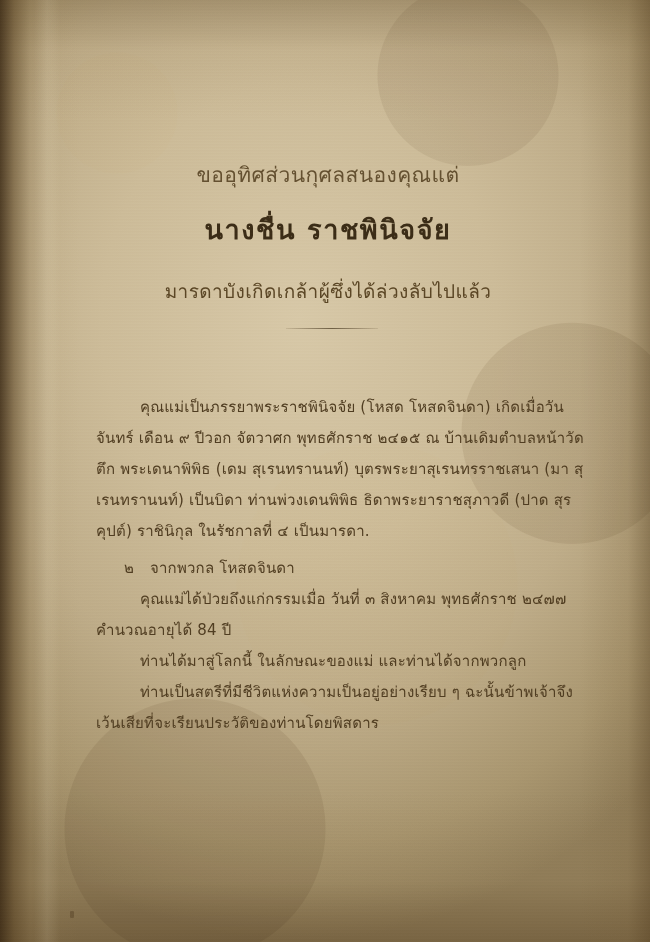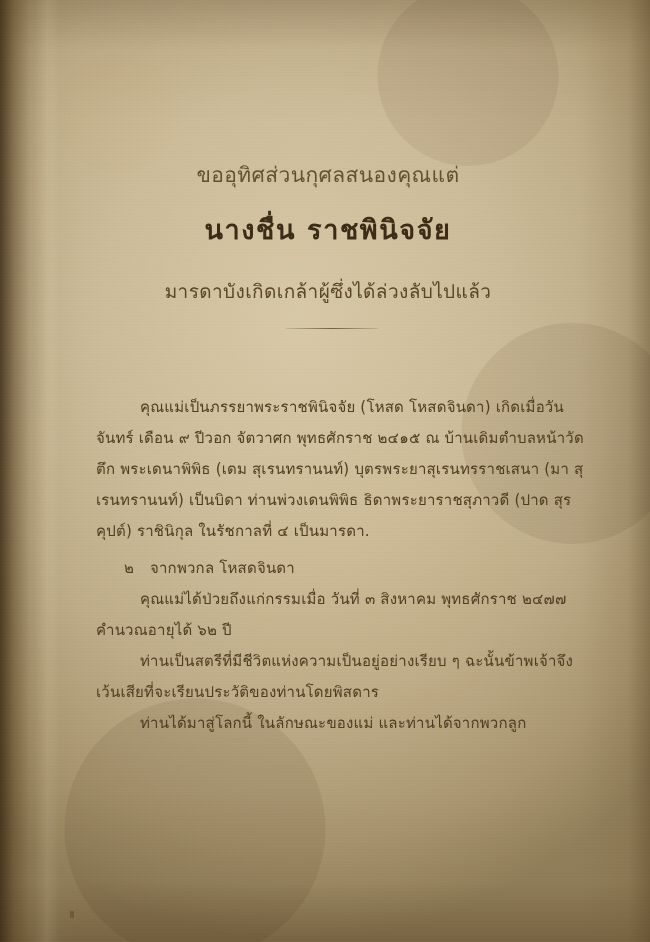--- a/index.html
+++ b/index.html
@@ -224,28 +224,28 @@
 
       <div class="gap-sm"></div>
 
 
 
       <div class="list-row">
         <span class="list-num">๒</span><span>จากพวกล โหสดจินดา</span>
       </div>
 
       <div class="para">
-        <span class="indent"></span><span>คุณแม่ได้ป่วยถึงแก่กรรมเมื่อ วันที่ ๓ สิงหาคม พุทธศักราช ๒๔๗๗ คำนวณอายุได้ ๖๒ ปี</span>
+        <span class="indent"></span><span>คุณแม่ได้ป่วยถึงแก่กรรมเมื่อ วันที่ ๓ สิงหาคม พุทธศักราช ๒๔๗๗ คำนวณอายุได้ 84 ปี</span>
+      </div>
+
+      <div class="para">
+        <span class="indent"></span><span>ท่านได้มาสู่โลกนี้ ในลักษณะของแม่ และท่านได้จากพวกลูก</span>
       </div>
 
       <div class="para">
         <span class="indent"></span><span>ท่านเป็นสตรีที่มีชีวิตแห่งความเป็นอยู่อย่างเรียบ ๆ ฉะนั้นข้าพเจ้าจึงเว้นเสียที่จะเรียนประวัติของท่านโดยพิสดาร</span>
-      </div>
-
-      <div class="para">
-        <span class="indent"></span><span>ท่านได้มาสู่โลกนี้ ในลักษณะของแม่ และท่านได้จากพวกลูก</span>
       </div>
 
     </div>
   </div>
 
   <div class="edge-mark"></div>
 </div>
 
 </body></html>

